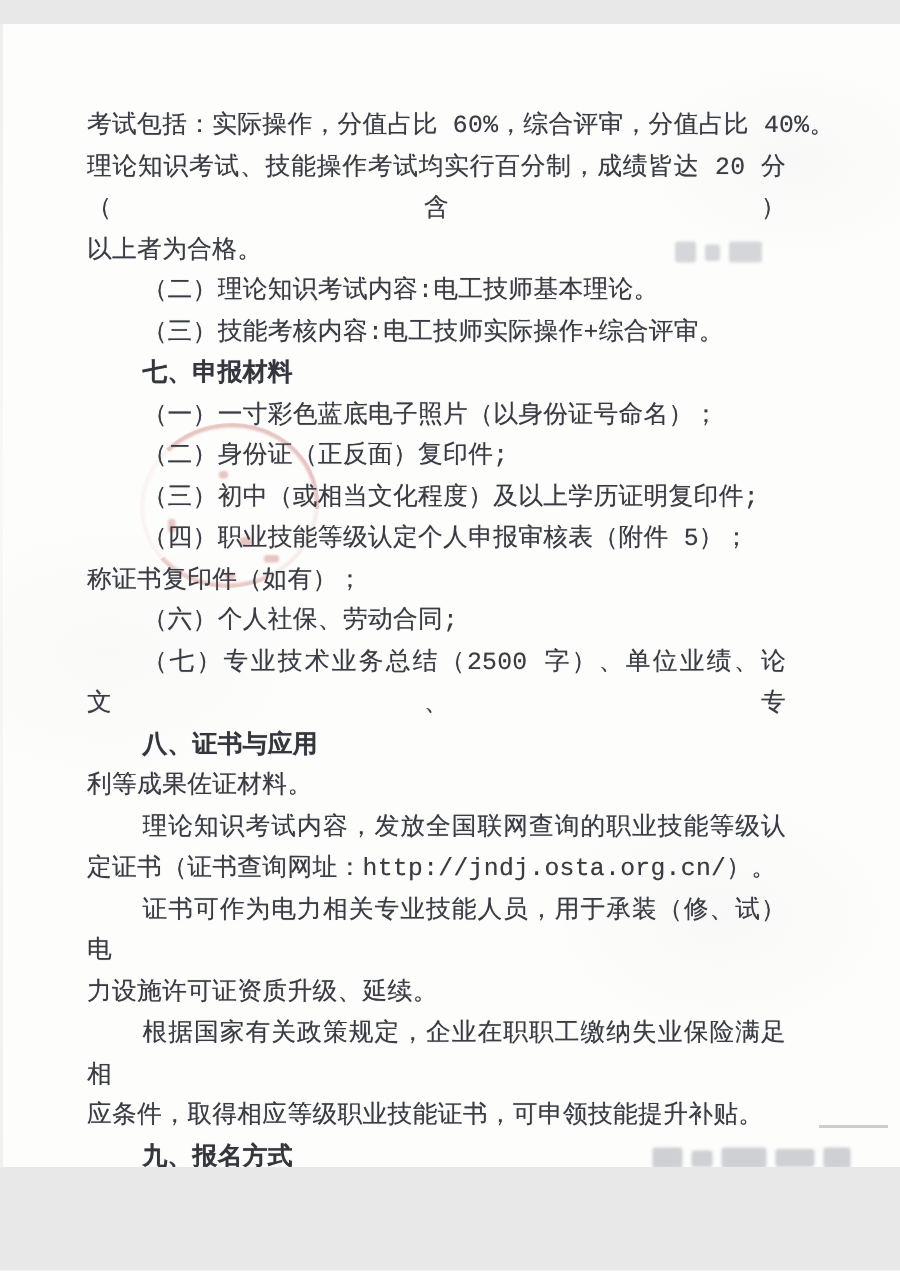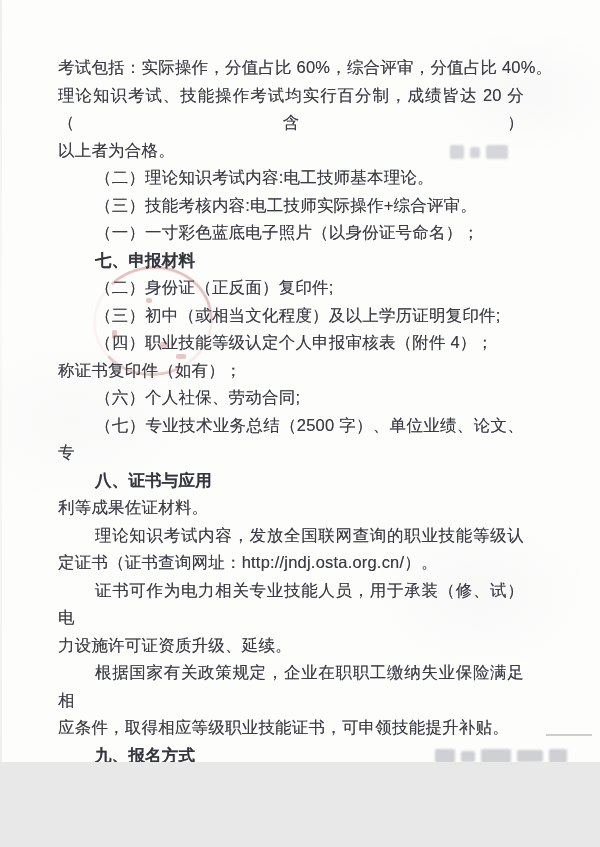--- a/index.html
+++ b/index.html
@@ -1,22 +1,22 @@
 <!DOCTYPE html>
 <html><head>
 <meta charset="utf-8">
 <style>
   html,body{margin:0;padding:0;background:#e8e8e8;}
   .page{
     position:relative;
     width:600px;height:762px;
-    margin:0 auto;
+    margin:16px auto;
     background:#fdfdfc;
     overflow:hidden;
-    font-family:Liberation Sans, sans-serif;
+    font-family:Liberation Mono, monospace;
     color:#3a3c44;
   }
   
   .scan-edge{
     position:absolute;left:0;top:0;width:2px;height:100%;
     background:linear-gradient(180deg,rgba(0,0,0,.06),rgba(0,0,0,.02) 40%,rgba(0,0,0,.05));
   }
   .paper-noise{
     position:absolute;inset:0;pointer-events:none;
     background:
@@ -102,25 +102,25 @@
       <i></i>
     </div>
   <div class="faint-rule"></div>
 
   <div class="textblock">
     <div class="ln">考试包括：实际操作，分值占比 60%，综合评审，分值占比 40%。</div>
     <div class="ln j">理论知识考试、技能操作考试均实行百分制，成绩皆达 20 分（含）</div>
     <div class="ln">以上者为合格。</div>
     <div class="ln i2">（二）理论知识考试内容:电工技师基本理论。</div>
     <div class="ln i2">（三）技能考核内容:电工技师实际操作+综合评审。</div>
+    <div class="ln i2 b">七、申报材料</div>
     <div class="ln i2">（一）一寸彩色蓝底电子照片（以身份证号命名）；</div>
-    <div class="ln i2 b">七、申报材料</div>
     <div class="ln i2">（二）身份证（正反面）复印件;</div>
     <div class="ln i2">（三）初中（或相当文化程度）及以上学历证明复印件;</div>
-    <div class="ln i2">（四）职业技能等级认定个人申报审核表（附件 4）；</div>
+    <div class="ln i2">（四）职业技能等级认定个人申报审核表（附件 5）；</div>
     <div class="ln">称证书复印件（如有）；</div>
     <div class="ln i2">（六）个人社保、劳动合同;</div>
     <div class="ln i2 j">（七）专业技术业务总结（2500 字）、单位业绩、论文、专</div>
     <div class="ln i2 b">八、证书与应用</div>
     <div class="ln">利等成果佐证材料。</div>
     <div class="ln i2 j">理论知识考试内容，发放全国联网查询的职业技能等级认</div>
     <div class="ln">定证书（证书查询网址：http://jndj.osta.org.cn/）。</div>
     <div class="ln i2 j">证书可作为电力相关专业技能人员，用于承装（修、试）电</div>
     <div class="ln">力设施许可证资质升级、延续。</div>
     <div class="ln i2 j">根据国家有关政策规定，企业在职职工缴纳失业保险满足相</div>

